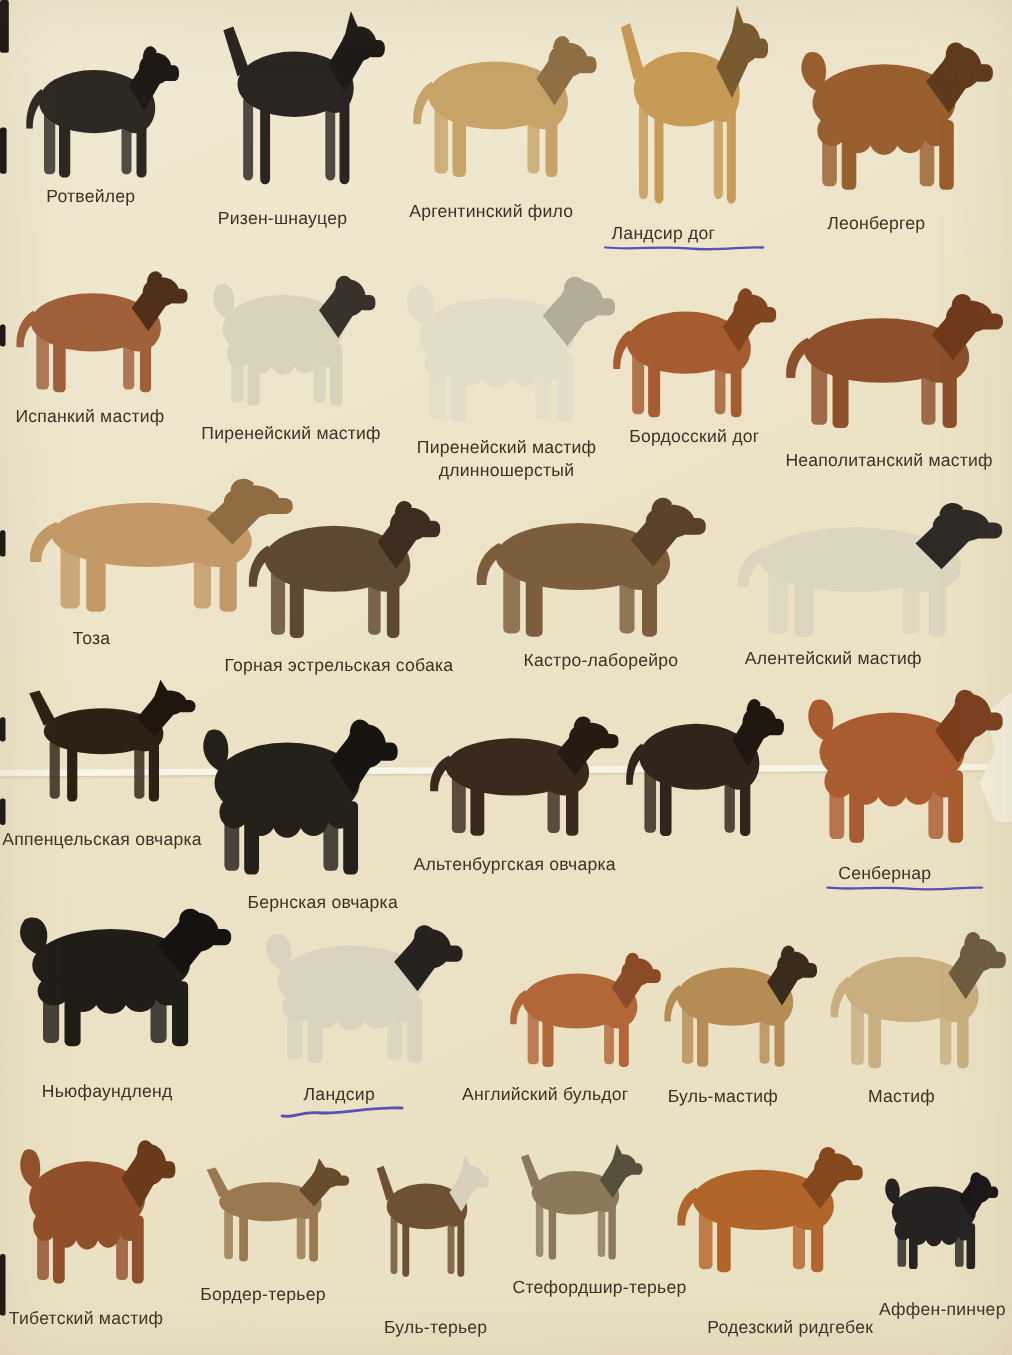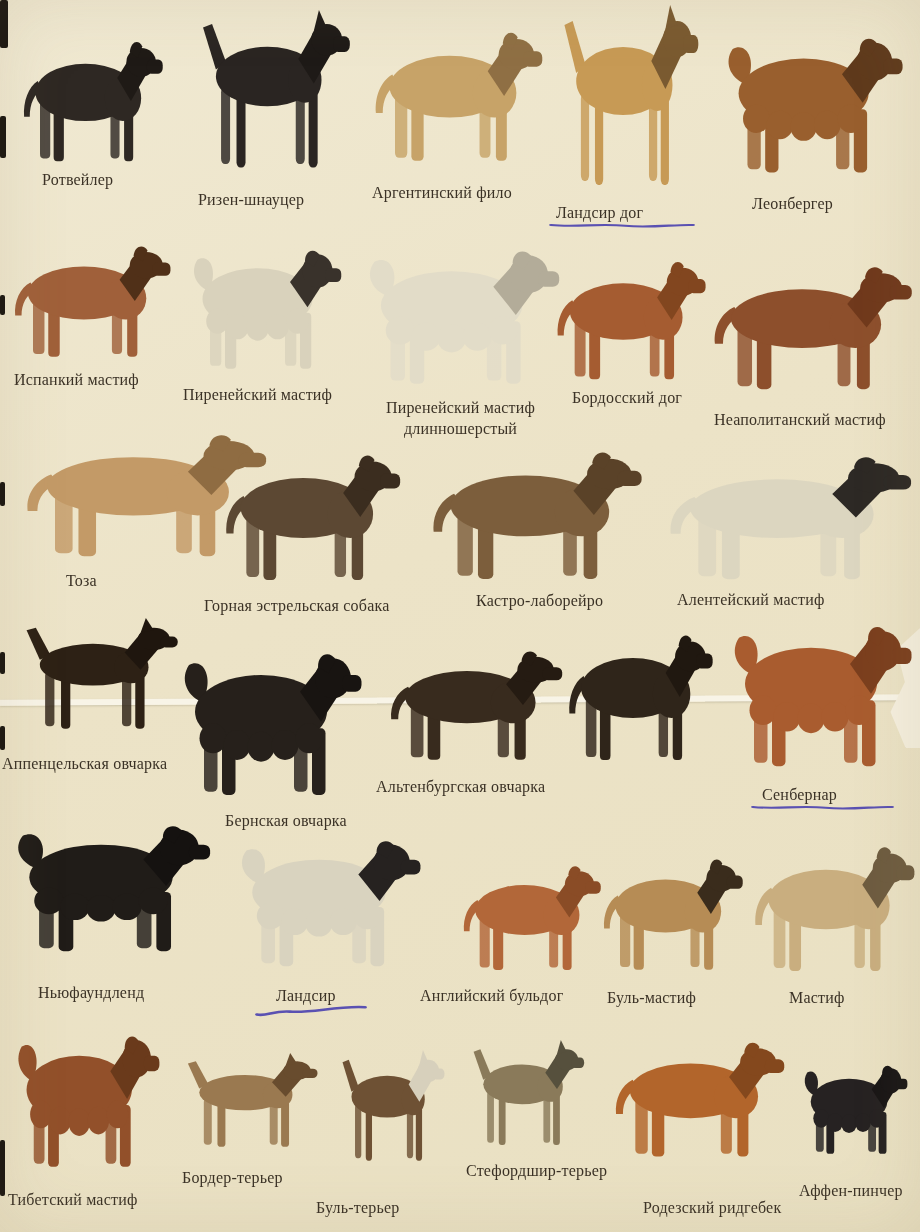--- a/index.html
+++ b/index.html
@@ -1,19 +1,19 @@
 <!DOCTYPE html>
 <html><head>
 <meta charset="utf-8">
 <style>
   html,body{margin:0;padding:0;background:#d8d2bd;}
   .sheet{
     position:relative;width:920px;height:1232px;overflow:hidden;
     background:linear-gradient(155deg,#f0e9d2 0%,#ece3c7 45%,#e9e0c2 100%);
-    font-family:Liberation Serif, serif;
+    font-family:Liberation Sans, sans-serif;
   }
   .sheet .vignette{position:absolute;inset:0;pointer-events:none;
     box-shadow:inset 0 0 70px rgba(140,125,90,.16);}
   .dog{position:absolute;}
   .dog svg{width:100%;height:100%;display:block;}
   .caption{
     position:absolute;font-size:16px;color:#3b3226;letter-spacing:.2px;
     line-height:1.3;white-space:pre-line;
   }
   .caption.center{text-align:center;}
@@ -286,21 +286,21 @@
         <use href="#shape-terrier" fill="currentColor"></use>
       </svg>
     </div>
   <div class="caption" style="left:182px;top:1168px">Бордер-терьер</div>
 
   <div class="dog" style="left: 330px; top: 1050px; width: 118px; height: 118px; color: rgb(110, 81, 52); --accent: #d7d0bc;">
       <svg viewBox="0 0 132 96" preserveAspectRatio="none">
         <use href="#shape-terrier" fill="currentColor"></use>
       </svg>
     </div>
-  <div class="caption" style="left:316px;top:1198px">Буль-терьер</div>
+  <div class="caption" style="left:349px;top:1198px">Буль-терьер</div>
 
   <div class="dog" style="left: 460px; top: 1040px; width: 128px; height: 112px; color: rgb(138, 122, 90); --accent: #56503d;">
       <svg viewBox="0 0 132 96" preserveAspectRatio="none">
         <use href="#shape-terrier" fill="currentColor"></use>
       </svg>
     </div>
   <div class="caption" style="left:466px;top:1161px">Стефордшир-терьер</div>
 
   <div class="dog" style="left: 605px; top: 1036px; width: 182px; height: 126px; color: rgb(178, 101, 43); --accent: #84481d;">
       <svg viewBox="0 0 132 92" preserveAspectRatio="none">

